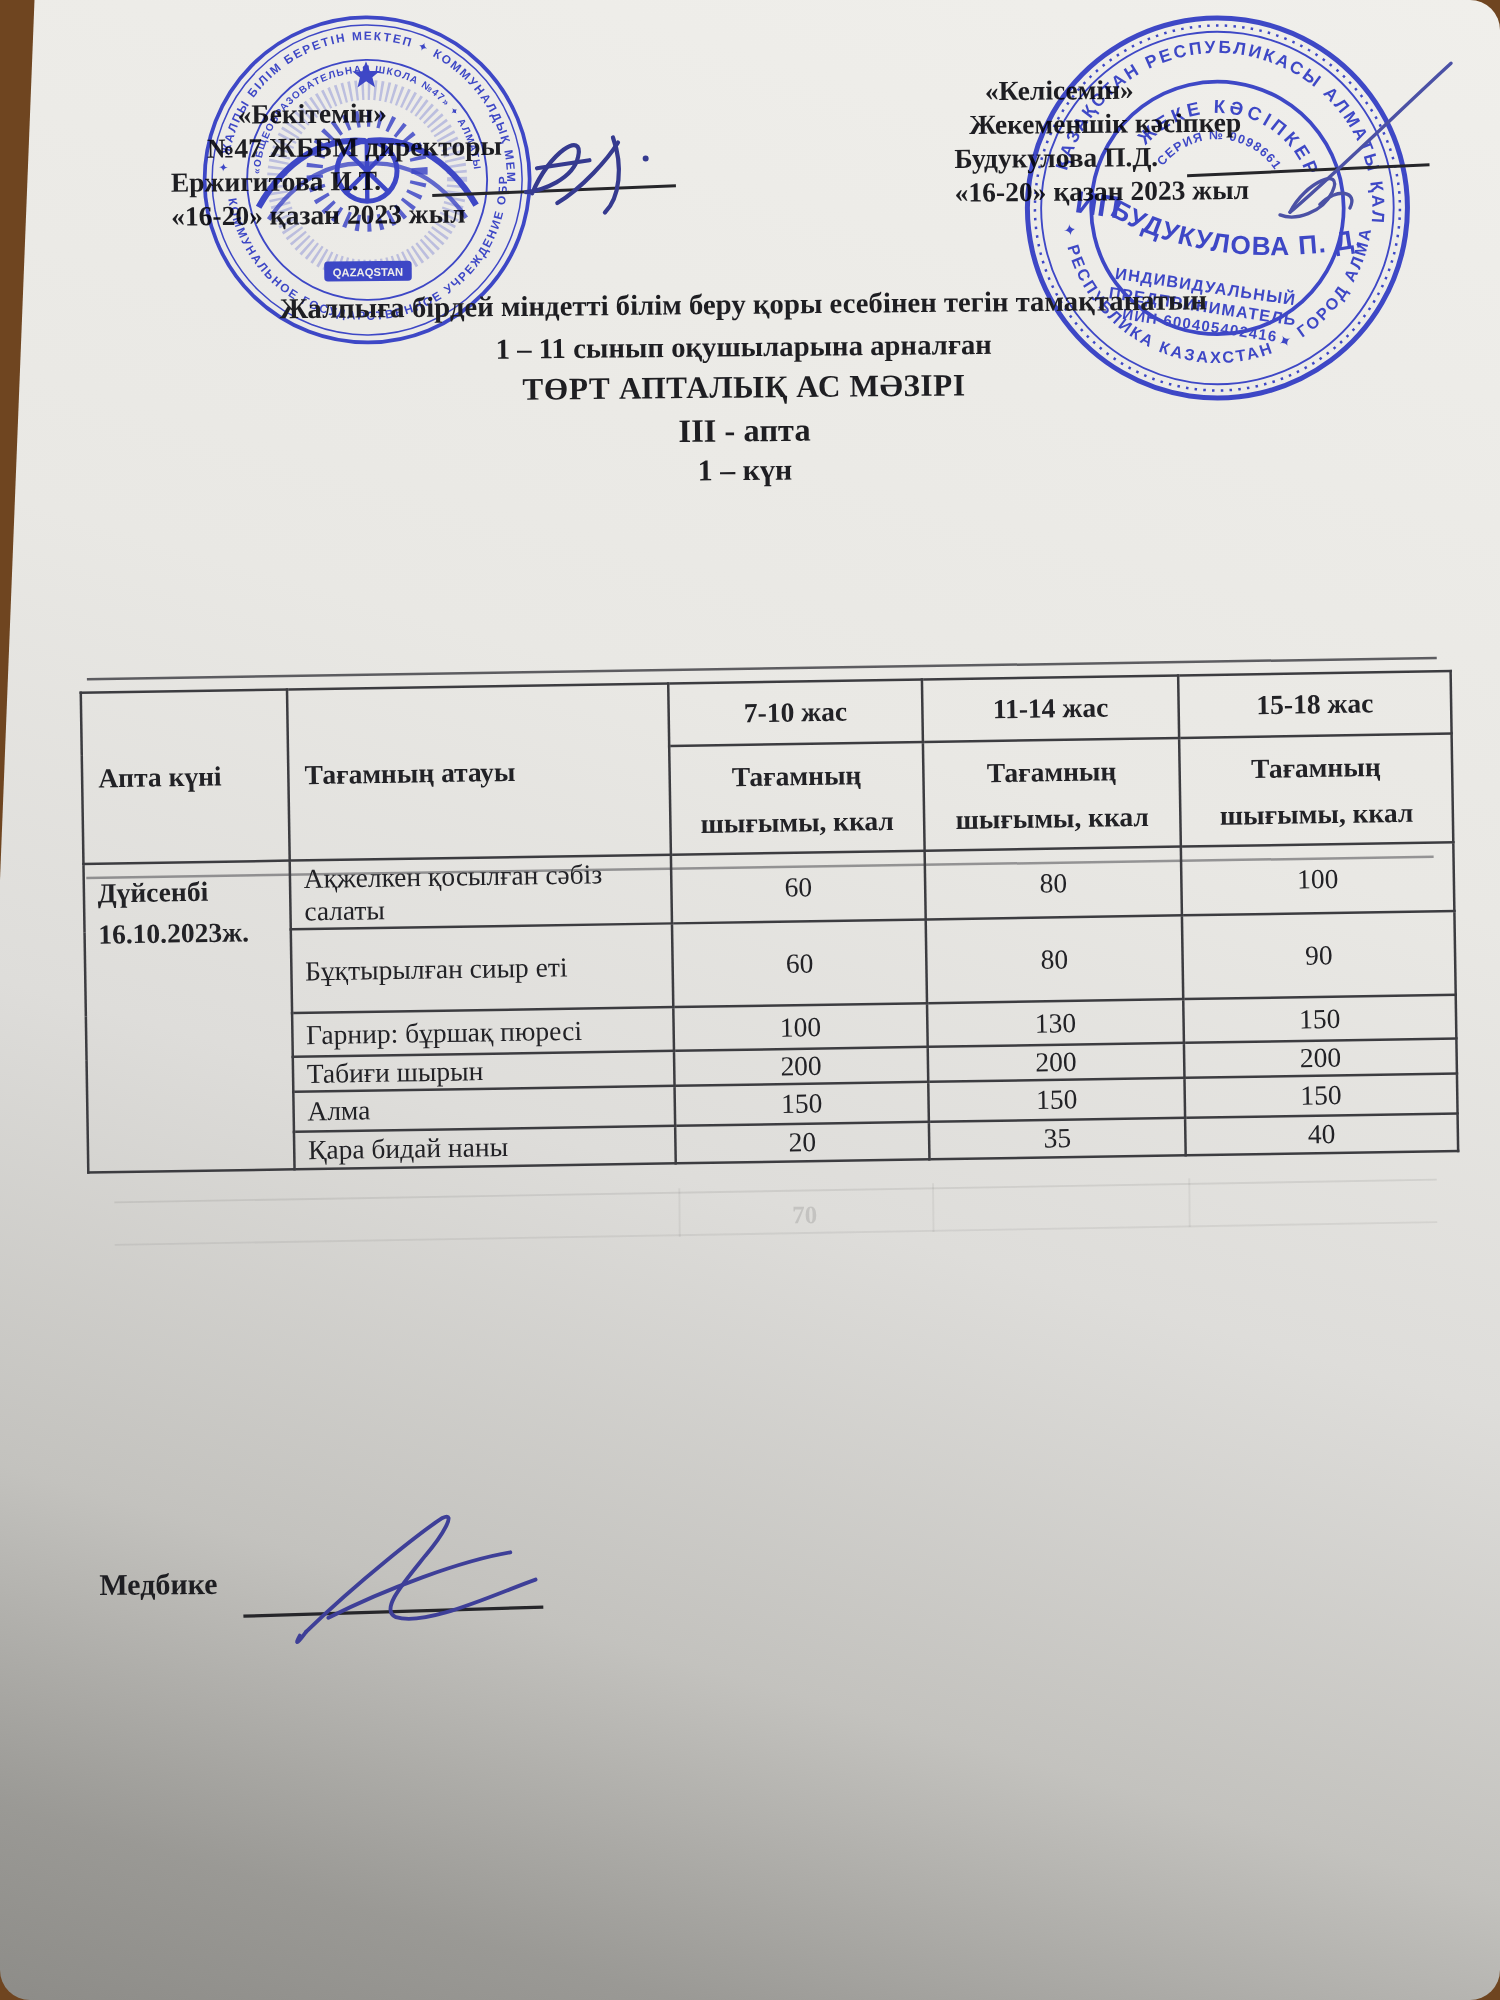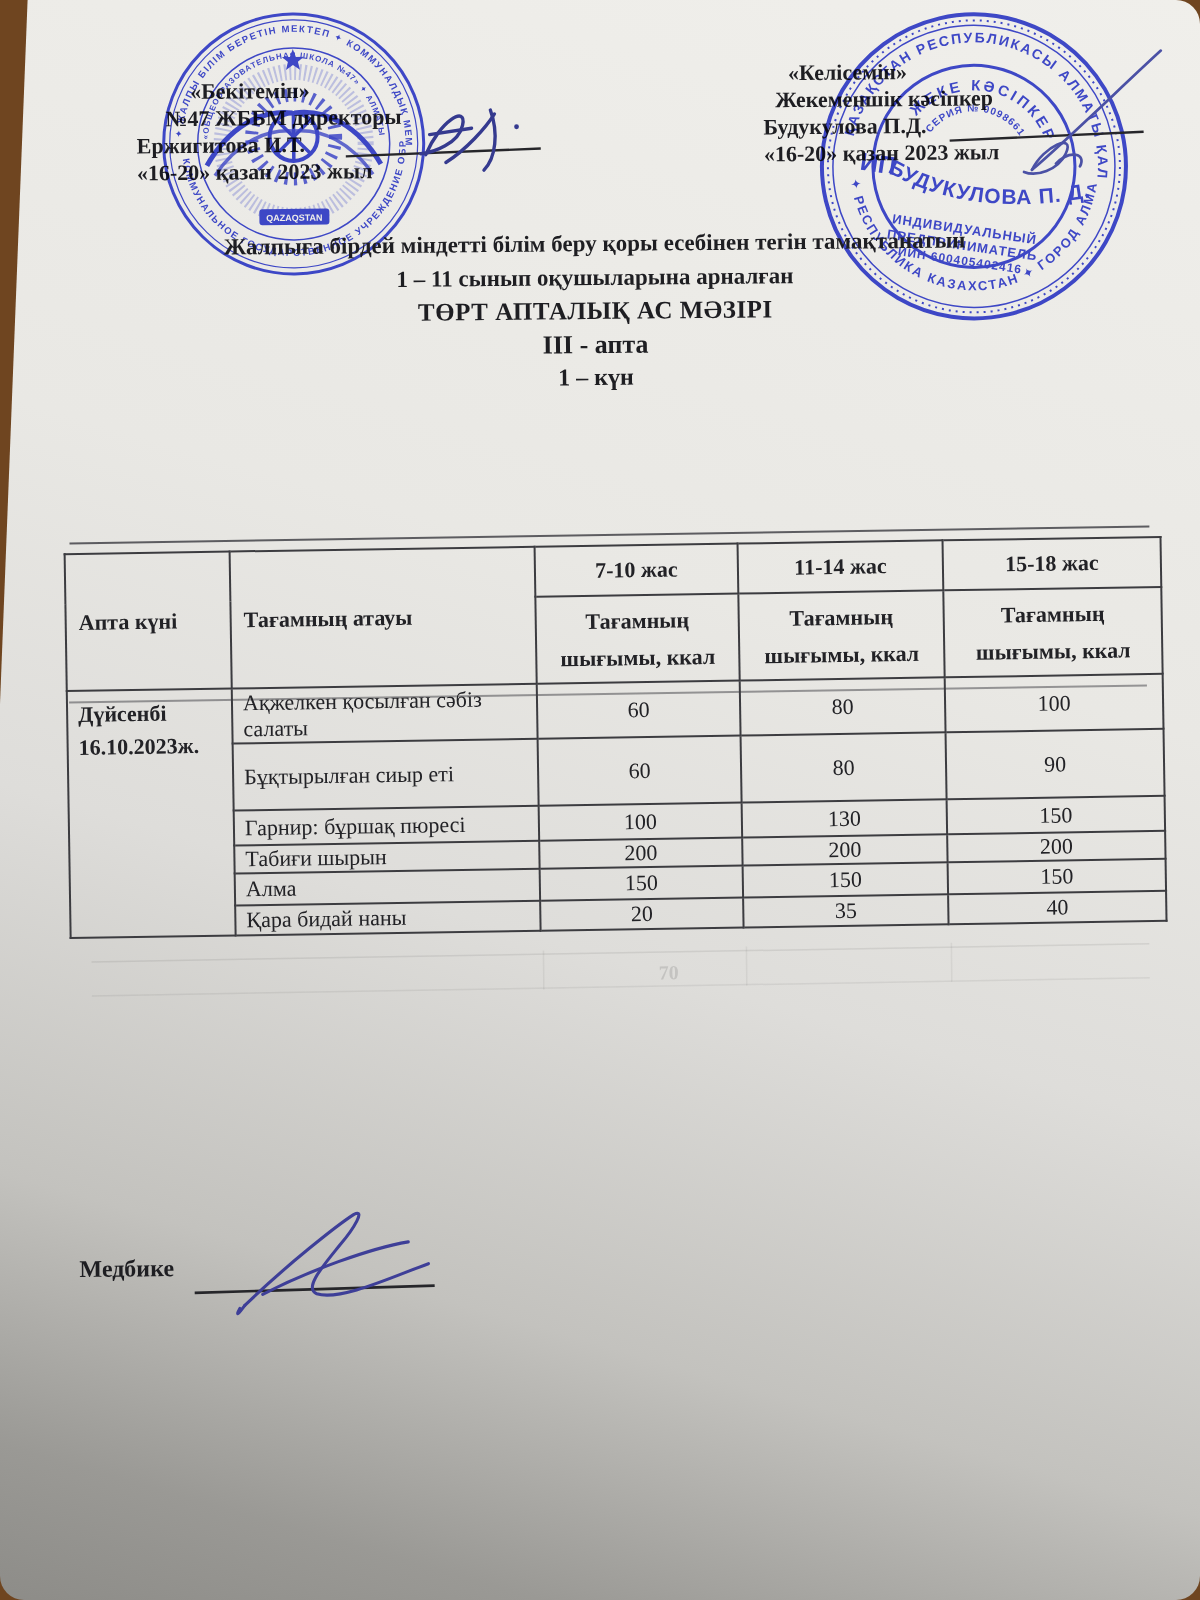--- a/index.html
+++ b/index.html
@@ -58,21 +58,21 @@
 
   
   .nurse{position:absolute;left:75px;top:1251px;font-size:24px;font-weight:bold;}
 
   svg.overlay{position:absolute;inset:0;pointer-events:none;}
   svg.stamp{position:absolute;mix-blend-mode:multiply;opacity:.9;}
   .stamp-school{left:155px;top:-6px;}
   .stamp-ip{left:795px;top:-2px;}
   .stamp text,.stamp textPath{font-family:"Liberation Sans","DejaVu Sans",sans-serif;}
 
-  .ghost{position:absolute;font-size:20px;color:rgba(60,60,60,.16);font-weight:bold;margin-left:25px;}
+  .ghost{position:absolute;font-size:20px;color:rgba(60,60,60,.16);font-weight:bold;}
 </style>
 </head>
 <body>
 
 <div class="paper">
 <div class="tilt">
 
   <div class="approve approve-left">
     <div class="l1">«Бекітемін»</div>
     <div class="l2">№47 ЖББМ директоры</div>

